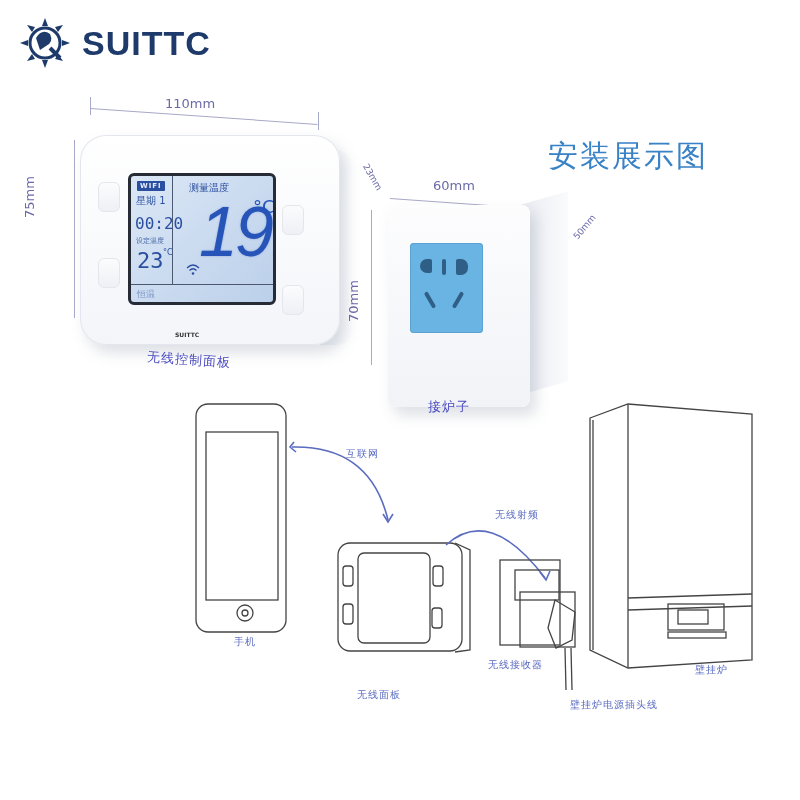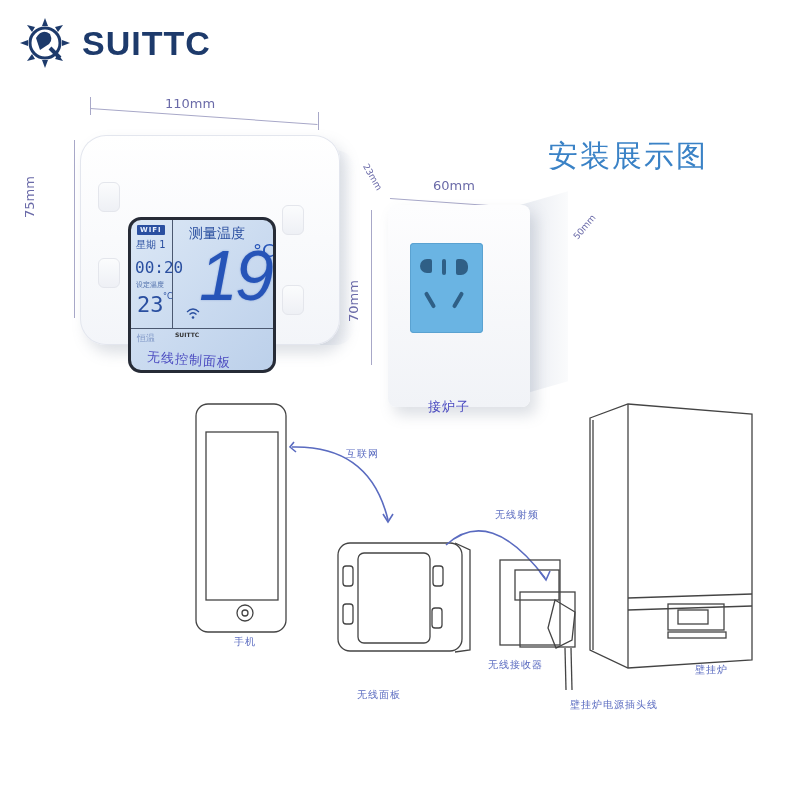--- a/index.html
+++ b/index.html
@@ -16,31 +16,31 @@
 
   .dim { color: #6a6aa8; font-family: "DejaVu Sans", sans-serif; }
   .dim-line { background: #a8a8c8; }
 
   
   .thermo { left: 80px; top: 135px; width: 260px; height: 210px; border-radius: 26px;
             background: linear-gradient(180deg,#ffffff 0%,#f3f5f9 100%);
             box-shadow: 6px 8px 14px rgba(120,130,150,0.25), inset 0 0 0 1px #e3e6ee; }
   .thermo-side { left: 315px; top: 150px; width: 40px; height: 195px; border-radius: 0 20px 20px 0;
                  background: linear-gradient(90deg,#eceff5,#ffffff); }
-  .lcd { left: 128px; top: 173px; width: 148px; height: 156px; border: 3px solid #262b36; border-radius: 13px;
-         background: linear-gradient(135deg,#dbe7f5 0%,#c8d9ef 60%,#bcd0ea 100%); overflow: hidden; margin-top: 44px; }
+  .lcd { left: 128px; top: 173px; width: 148px; height: 132px; border: 3px solid #262b36; border-radius: 6px;
+         background: linear-gradient(135deg,#dbe7f5 0%,#c8d9ef 60%,#bcd0ea 100%); overflow: hidden; }
   .lcd-left { left: 0; top: 0; width: 42px; height: 108px; border-right: 1px solid #4b5870; }
   .lcd-bottom { left: 0; top: 108px; width: 148px; height: 1px; background: #4b5870; }
   .wifi-badge { left: 6px; top: 5px; background: #2a4fa0; color: #e6eefc; font-size: 7px; font-weight: bold; padding: 1px 3px; border-radius: 1px; letter-spacing: 1px; }
   .lcd-week { left: 5px; top: 18px; font-size: 10px; color: #2a4fa0; }
   .lcd-time { left: 4px; top: 38px; font-size: 16px; color: #2a4fa0; font-family: "DejaVu Sans Mono", monospace; }
   .lcd-set-label { left: 5px; top: 60px; font-size: 7px; color: #4a6aa8; text-align: right; }
   .lcd-set-temp { left: 6px; top: 72px; font-size: 22px; color: #2a4fa0; font-family: "DejaVu Sans Mono", monospace; }
   .lcd-set-unit { left: 32px; top: 72px; font-size: 8px; color: #2a4fa0; }
-  .lcd-meas-label { left: 58px; top: 5px; font-size: 14px; color: #2a4fa0; }
+  .lcd-meas-label { left: 58px; top: 5px; font-size: 10px; color: #2a4fa0; }
   .lcd-big { left: 68px; top: 16px; font-size: 70px; color: #2654b8; font-family: "Liberation Sans", sans-serif; font-style: italic; letter-spacing: -3px; text-shadow: 0 0 2px rgba(40,80,180,0.4); }
   .lcd-big-unit { left: 122px; top: 20px; font-size: 18px; color: #2654b8; }
   .lcd-mode { left: 6px; top: 112px; font-size: 9px; color: #7b93c4; }
   .wifi-sig { left: 55px; top: 86px; width: 14px; height: 14px; }
 
   .btn-l, .btn-r { width: 22px; height: 30px; border-radius: 6px; border: 1px solid #e4e6ec;
                    background: linear-gradient(180deg,#fbfcfd,#eef0f5); }
   .thermo-brand { left: 175px; top: 331px; font-size: 6px; color: #333; font-weight: bold; }
   .lbl { color: #4b4bc0; font-size: 13px; letter-spacing: 1px; }
 

